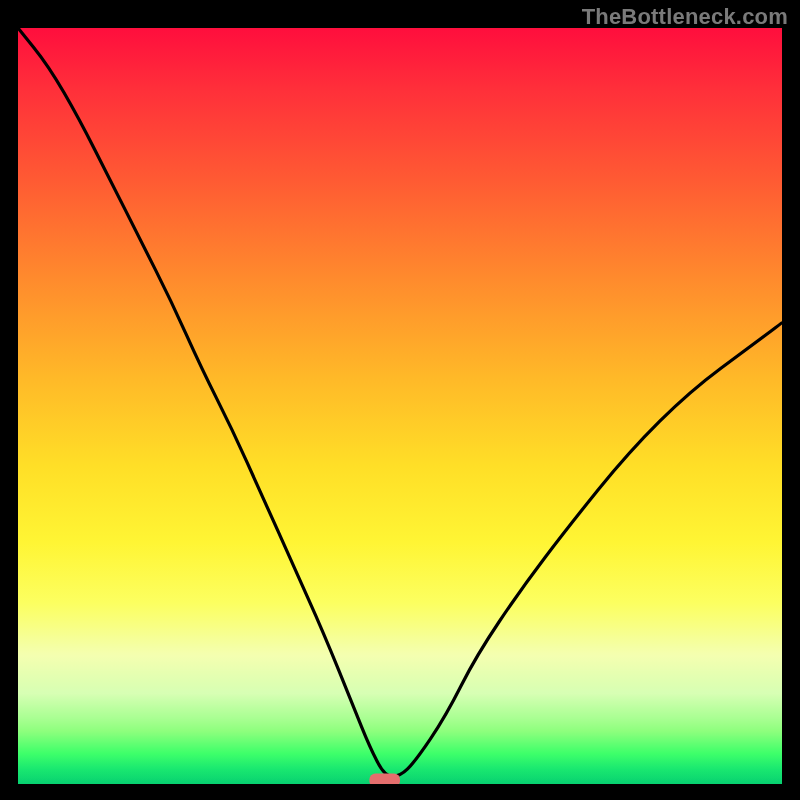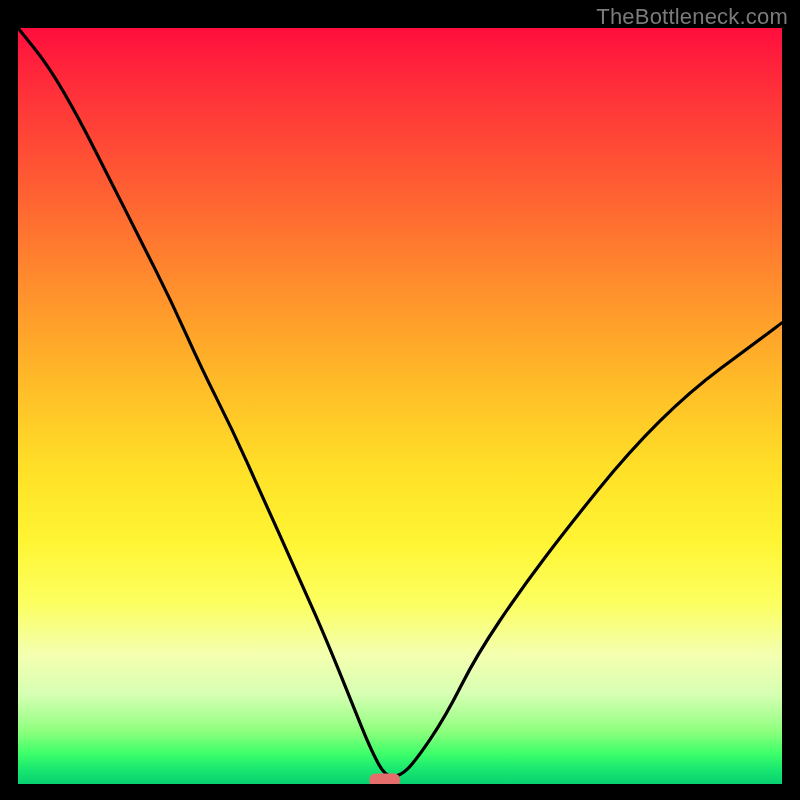--- a/index.html
+++ b/index.html
@@ -16,21 +16,21 @@
     width: 800px;
     height: 800px;
     background: #000;
   }
   .watermark {
     position: absolute;
     top: 4px;
     right: 12px;
     color: #7a7a7a;
     font-size: 22px;
-    font-weight: 400;
+    font-weight: 700;
     letter-spacing: 0.2px;
     user-select: none;
     z-index: 30;
   }
   .plot-area {
     position: absolute;
     left: 18px;
     top: 28px;
     width: 764px;
     height: 756px;

